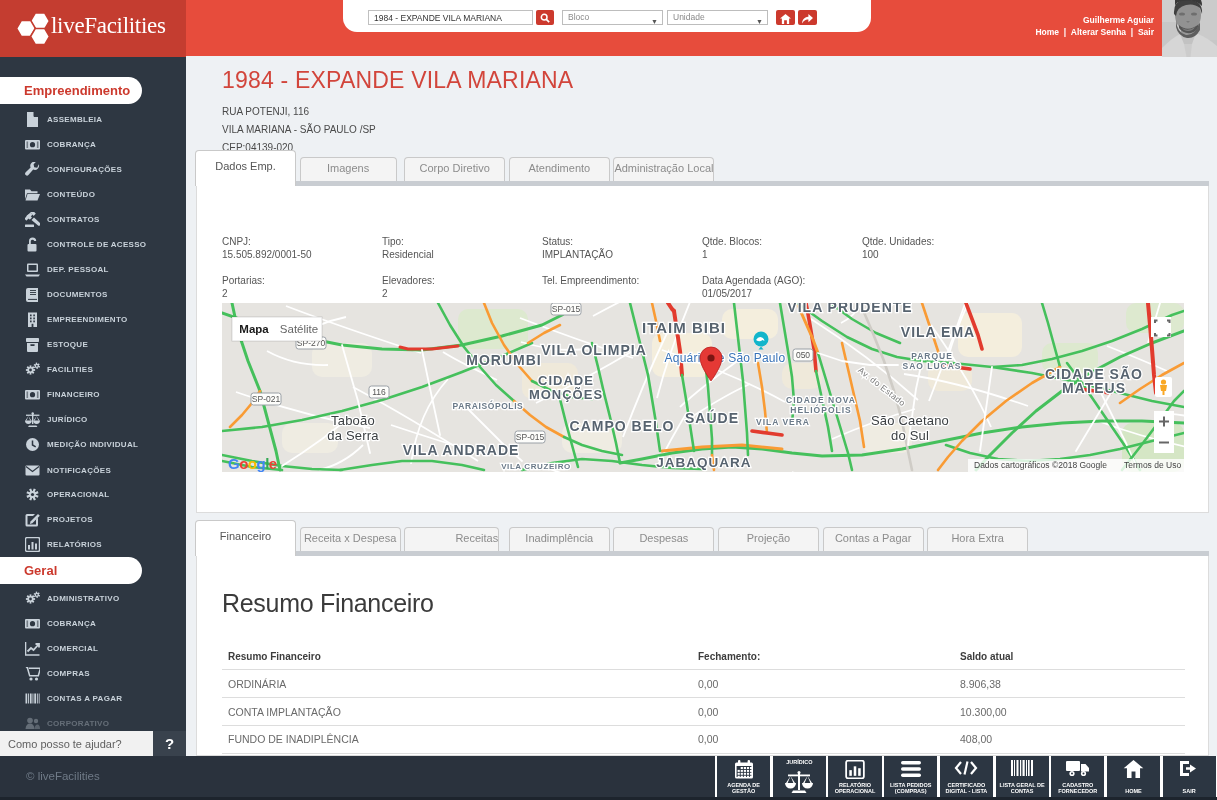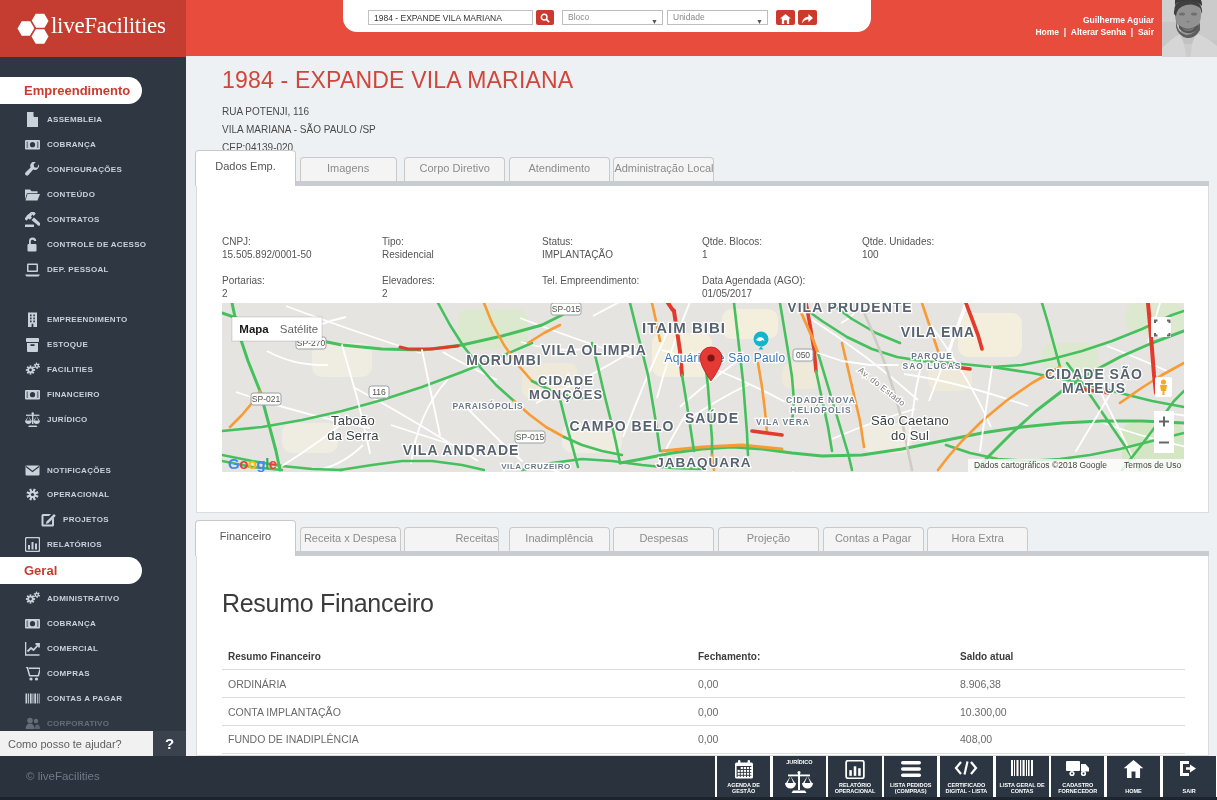--- a/index.html
+++ b/index.html
@@ -100,20 +100,28 @@
       <span class="txt">CONTROLE DE ACESSO</span>
     </div>
 <div class="mitem" style="top:200.5px;">
       <svg width="15" height="15" viewBox="0 0 15 15">
         <rect x="2" y="1.5" width="11" height="8.5" rx="1" fill="#c9d2da"></rect>
         <rect x="3.5" y="3" width="8" height="5.5" fill="#2e3742"></rect>
         <path d="M0 12.5 h15 l-1.5 2 h-12 z" fill="#c9d2da"></path>
       </svg>
       <span class="txt">DEP. PESSOAL</span>
     </div>
+<div class="mitem" style="top:225.5px;">
+      <svg width="15" height="15" viewBox="0 0 15 15">
+        <path d="M3 1 h10 v14 h-10 a2 2 0 0 1 -2-2 v-10 a2 2 0 0 1 2-2 z" fill="#c9d2da"></path>
+        <path d="M3 12.4 h9" stroke="#2e3742" stroke-width="1" fill="none"></path>
+        <path d="M5 3.5 h6 M5 5.5 h6 M5 7.5 h6" stroke="#2e3742" stroke-width="0.9" fill="none"></path>
+      </svg>
+      <span class="txt">DOCUMENTOS</span>
+    </div>
 <div class="mitem" style="top:250.5px;">
       <svg width="15" height="15" viewBox="0 0 15 15">
         <rect x="3" y="0.5" width="9" height="14.5" fill="#c9d2da"></rect>
         <g fill="#2e3742">
           <rect x="5" y="2.5" width="1.6" height="1.8"></rect>
           <rect x="8.3" y="2.5" width="1.6" height="1.8"></rect>
           <rect x="5" y="5.5" width="1.6" height="1.8"></rect>
           <rect x="8.3" y="5.5" width="1.6" height="1.8"></rect>
           <rect x="5" y="8.5" width="1.6" height="1.8"></rect>
           <rect x="8.3" y="8.5" width="1.6" height="1.8"></rect>
@@ -176,20 +184,27 @@
           <rect x="1" y="2.6" width="13.4" height="1.3"></rect>
           <path d="M0 8.5 a3.4 3.4 0 0 0 6.8 0 z"></path>
           <path d="M3.4 4 l-3 4.5 h1.2 z M3.4 4 l3 4.5 h-1.2 z"></path>
           <path d="M8.2 8.5 a3.4 3.4 0 0 0 6.8 0 z"></path>
           <path d="M11.6 4 l-3 4.5 h1.2 z M11.6 4 l3 4.5 h-1.2 z"></path>
           <path d="M4 13.5 h7.4 l1 1.5 h-9.4 z"></path>
         </g>
       </svg>
       <span class="txt">JURÍDICO</span>
     </div>
+<div class="mitem" style="top:375.5px;">
+      <svg width="15" height="15" viewBox="0 0 15 15">
+        <circle cx="7.5" cy="7.5" r="6.5" fill="#c9d2da"></circle>
+        <path d="M7.5 3.5 v4.5 l3.2 1.8" stroke="#2e3742" stroke-width="1.5" fill="none"></path>
+      </svg>
+      <span class="txt">MEDIÇÃO INDIVIDUAL</span>
+    </div>
 <div class="mitem" style="top:402px;text-decoration:underline;">
       <svg width="15" height="15" viewBox="0 0 15 15">
         <rect x="0.5" y="2.5" width="14" height="10" rx="1" fill="#c9d2da"></rect>
         <path d="M1 3.5 l6.5 5 l6.5 -5" stroke="#2e3742" stroke-width="1.2" fill="none"></path>
       </svg>
       <span class="txt">NOTIFICAÇÕES</span>
     </div>
 <div class="mitem" style="top:425.5px;">
       <svg width="15" height="15" viewBox="0 0 15 15">
         <g fill="#c9d2da">
@@ -202,21 +217,21 @@
             <line x1="7.5" y1="7.5" x2="1.84" y2="5.21"></line>
             <line x1="7.5" y1="7.5" x2="5.12" y2="1.88"></line>
             <line x1="7.5" y1="7.5" x2="9.79" y2="1.84"></line>
             <line x1="7.5" y1="7.5" x2="13.12" y2="5.12"></line>
           </g>
           <circle cx="7.5" cy="7.5" r="1.6" fill="#2e3742"></circle>
         </g>
       </svg>
       <span class="txt">OPERACIONAL</span>
     </div>
-<div class="mitem" style="top:450.5px;margin-left:16px;">
+<div class="mitem" style="top:450.5px;">
       <svg width="15" height="15" viewBox="0 0 15 15">
         <path d="M0.5 3.5 a1.5 1.5 0 0 1 1.5-1.5 h8 l-2 2 h-5.5 v8.5 h8.5 v-5 l2-2 v7.5 a1.5 1.5 0 0 1 -1.5 1.5 h-9.5 a1.5 1.5 0 0 1 -1.5-1.5 z" fill="#c9d2da"></path>
         <path d="M5.5 9.5 l7.5-7.5 l1.8 1.8 l-7.5 7.5 l-2.4 0.6 z" fill="#c9d2da"></path>
       </svg>
       <span class="txt">PROJETOS</span>
     </div>
 <div class="mitem" style="top:475.5px;">
       <svg width="15" height="15" viewBox="0 0 15 15">
         <rect x="0.5" y="0.5" width="14" height="14" rx="1.5" fill="none" stroke="#c9d2da" stroke-width="1.4"></rect>
         <g fill="#c9d2da">

